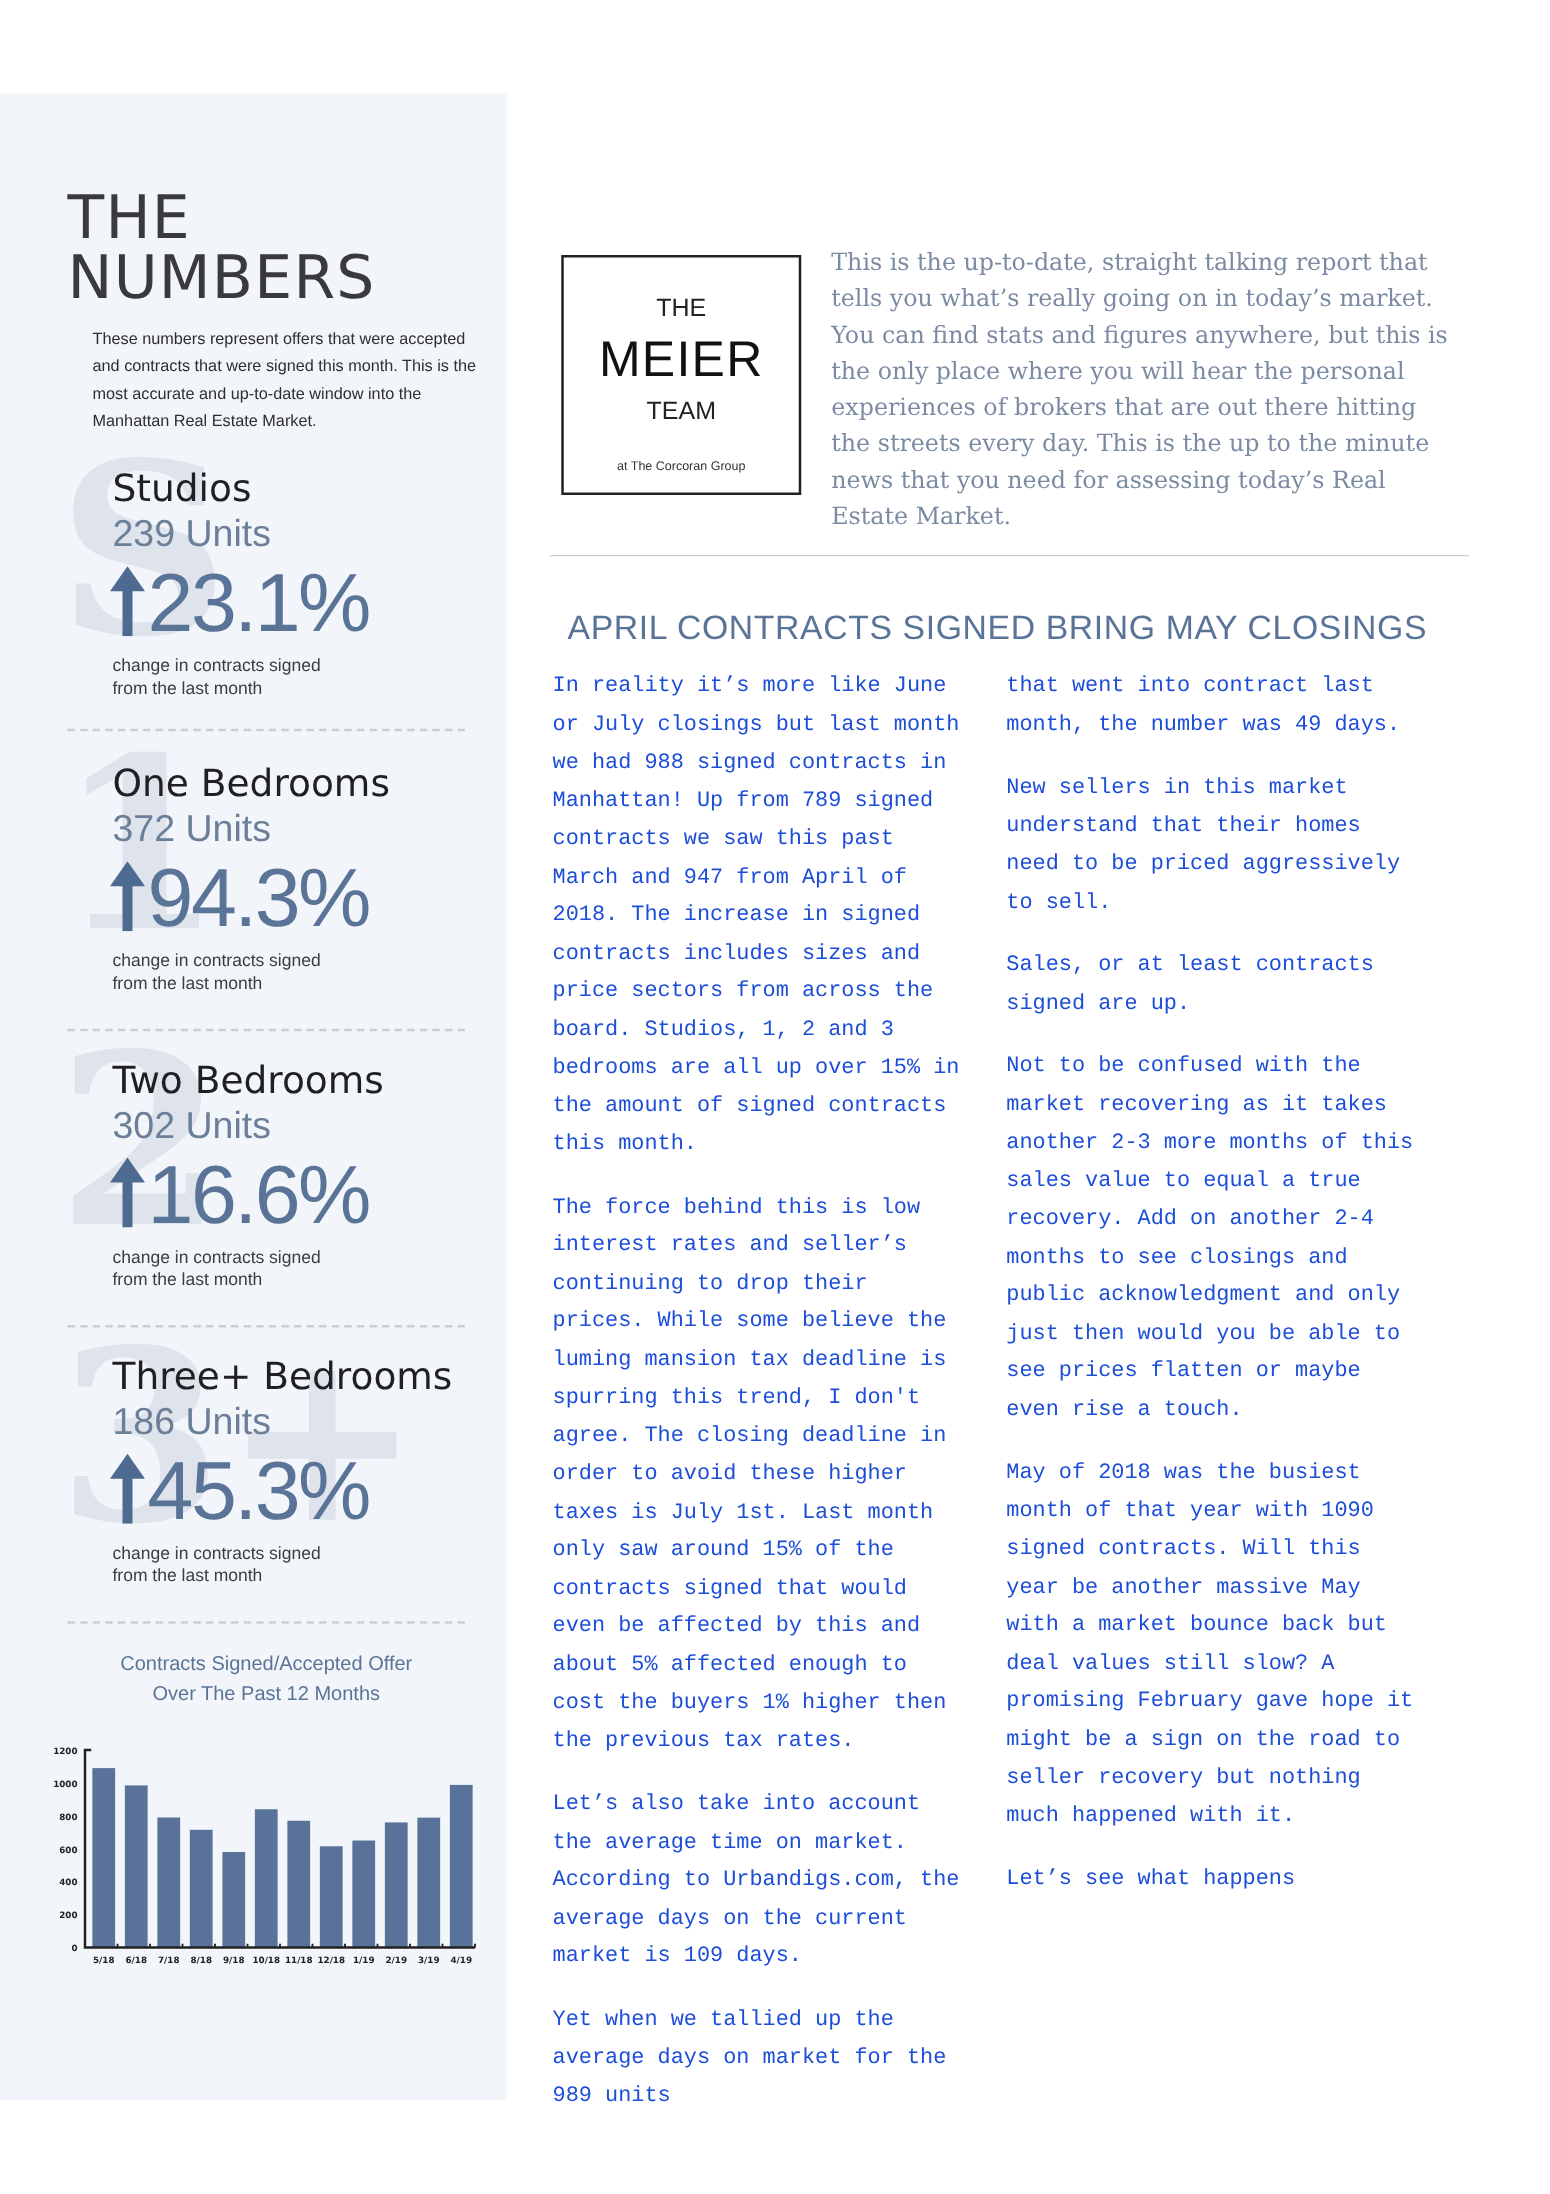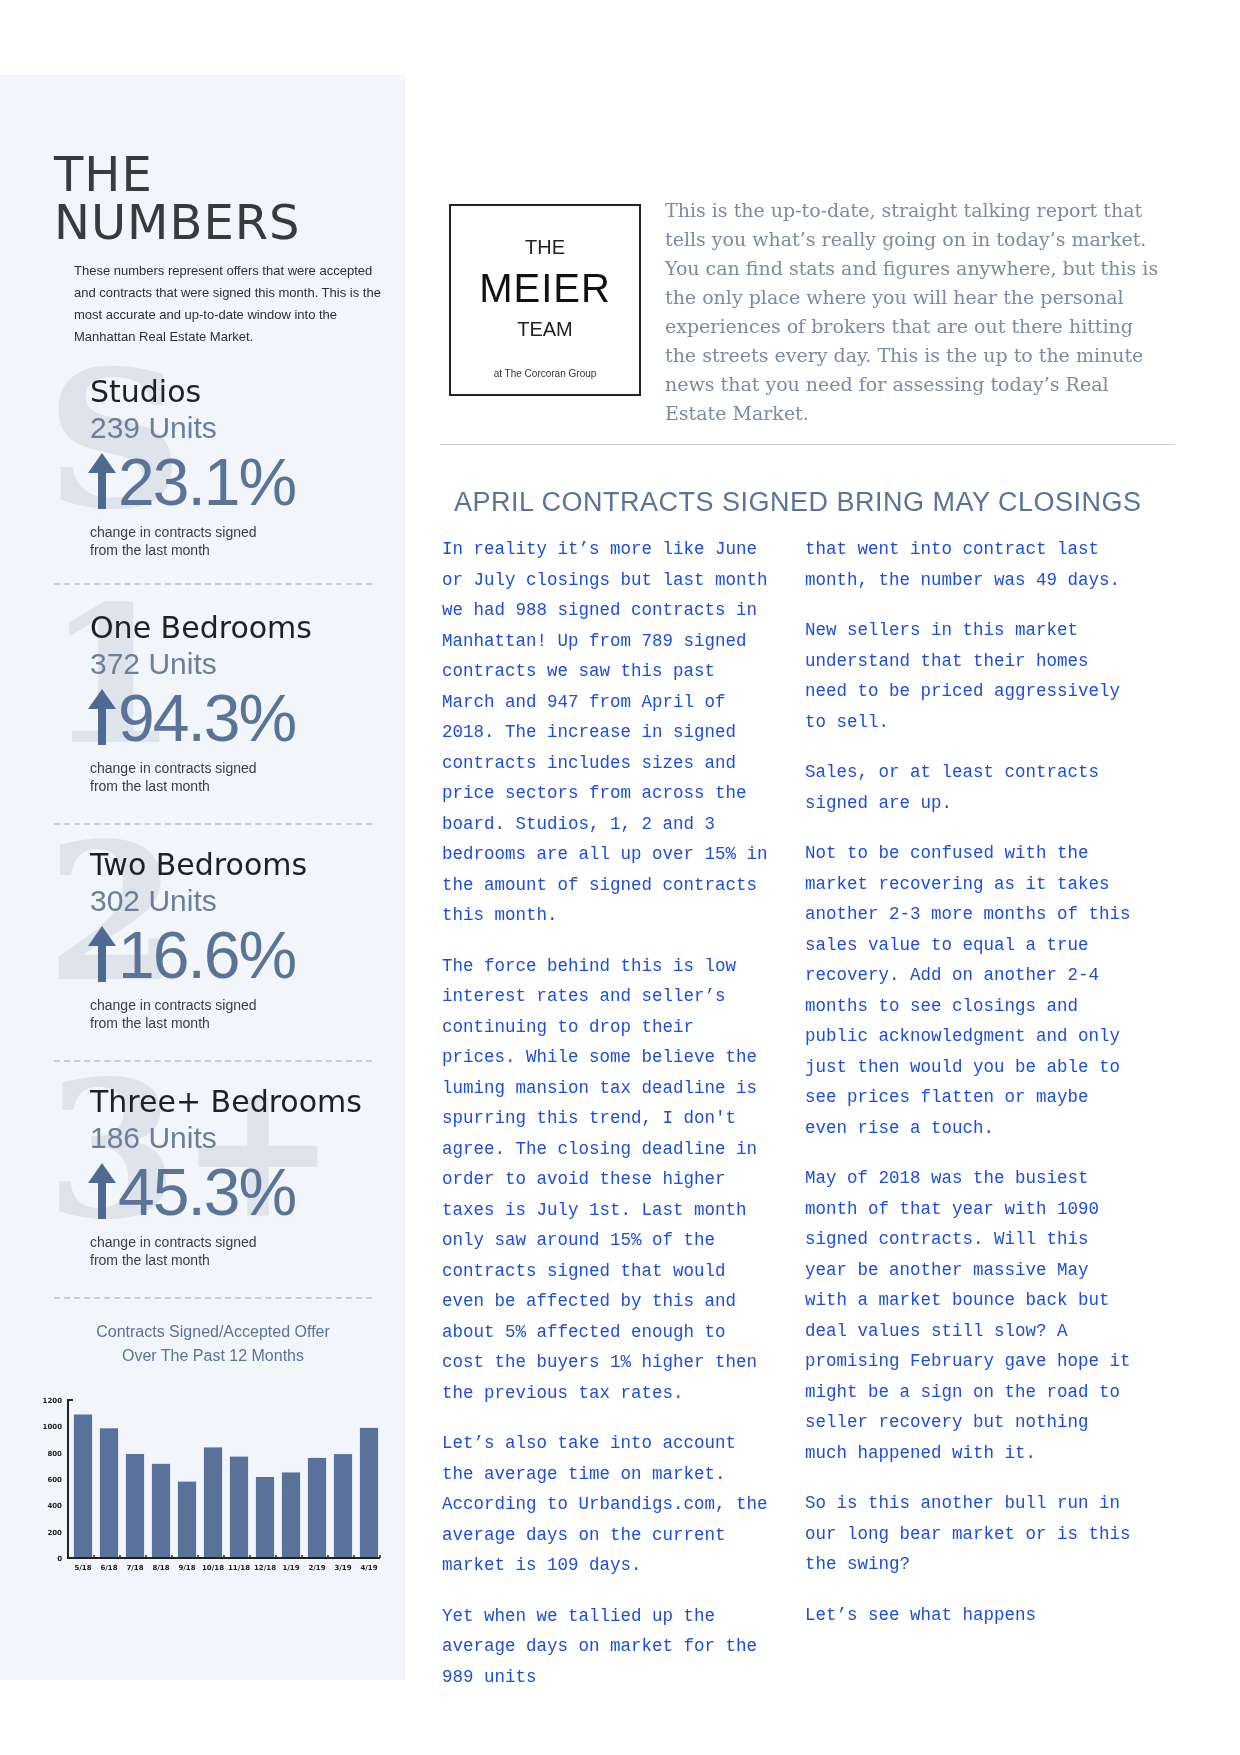--- a/index.html
+++ b/index.html
@@ -232,15 +232,14 @@
   <p>The force behind this is low interest rates and seller’s continuing to drop their prices. While some believe the luming mansion tax deadline is spurring this trend, I don't agree. The closing deadline in order to avoid these higher taxes is July 1st. Last month only saw around 15% of the contracts signed that would even be affected by this and about 5% affected enough to cost the buyers 1% higher then the previous tax rates.</p>
   <p>Let’s also take into account the average time on market. According to Urbandigs.com, the average days on the current market is 109 days.</p>
   <p>Yet when we tallied up the average days on market for the 989 units</p>
 </div>
 <div class="col col-right">
   <p>that went into contract last month, the number was 49 days.</p>
   <p>New sellers in this market understand that their homes need to be priced aggressively to sell.</p>
   <p>Sales, or at least contracts signed are up.</p>
   <p>Not to be confused with the market recovering as it takes another 2-3 more months of this sales value to equal a true recovery. Add on another 2-4 months to see closings and public acknowledgment and only just then would you be able to see prices flatten or maybe even rise a touch.</p>
   <p>May of 2018 was the busiest month of that year with 1090 signed contracts. Will this year be another massive May with a market bounce back but deal values still slow? A promising February gave hope it might be a sign on the road to seller recovery but nothing much happened with it.</p>
-  <p>So is this another bull run in our long bear market or is this the swing?</p>
   <p>Let’s see what happens</p>
 </div>
 
 </body></html>

